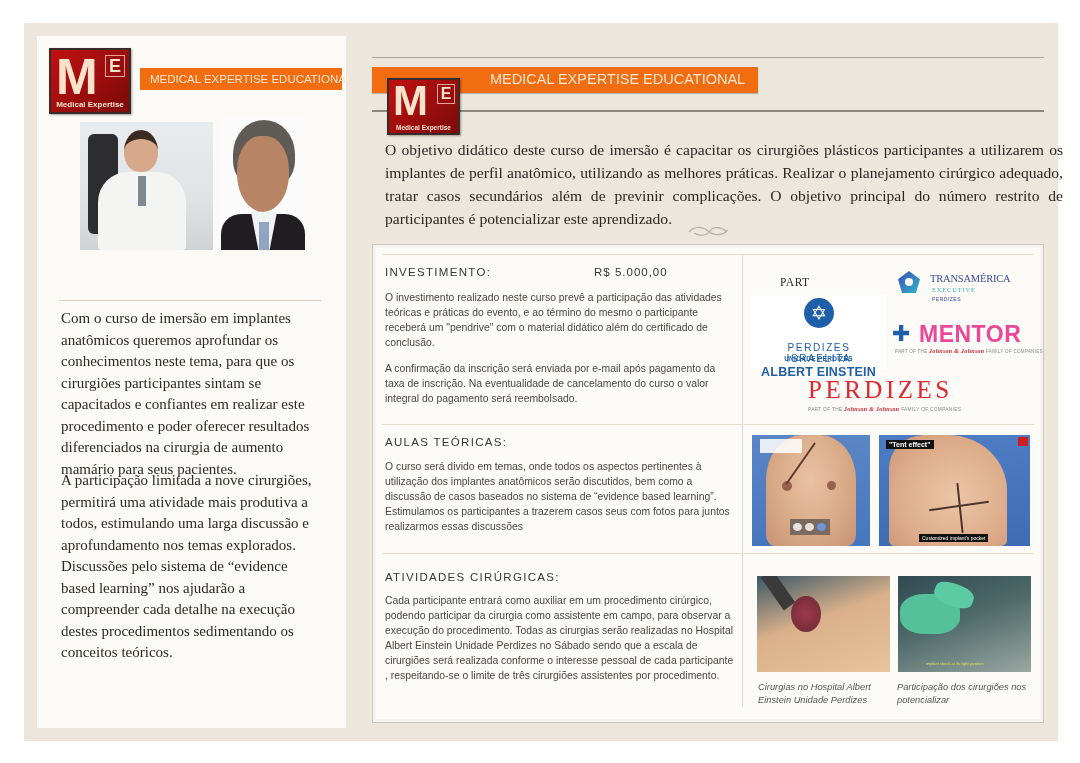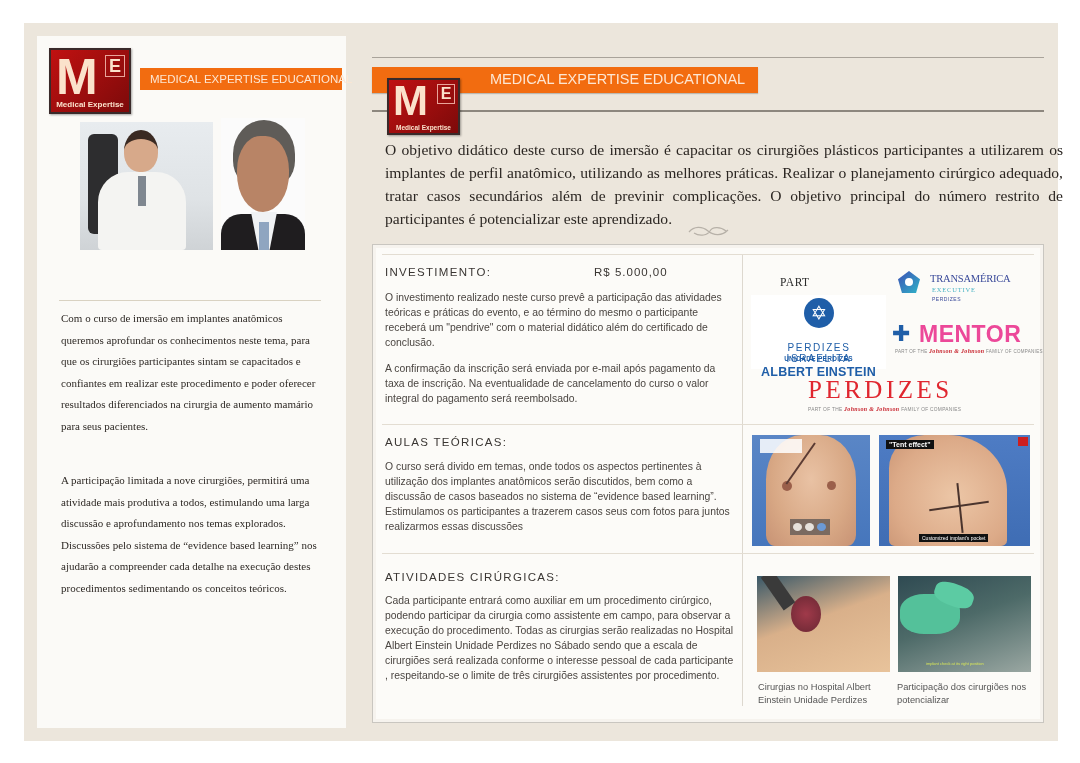--- a/index.html
+++ b/index.html
@@ -32,21 +32,21 @@
   .photo2 .hair { position: absolute; left: 12px; top: 2px; width: 62px; height: 68px; background: #5f5c58; border-radius: 50% 50% 40% 40%; }
   .photo2 .face { position: absolute; left: 16px; top: 18px; width: 52px; height: 76px; background: #b88466; border-radius: 45% 45% 50% 50%; }
   .photo2 .suit { position: absolute; left: 0; top: 96px; width: 84px; height: 40px; background: #1f1d1f; border-radius: 20px 20px 0 0; }
   .photo2 .shirt { position: absolute; left: 30px; top: 94px; width: 26px; height: 40px; background: #f0f2f4; clip-path: polygon(0 0,100% 0,70% 100%,30% 100%); }
   .photo2 .tie2 { position: absolute; left: 38px; top: 104px; width: 10px; height: 30px; background: #8fa5c0; }
 
   .profs { position: absolute; left: 30px; top: 232px; font-family: "Liberation Sans", sans-serif; font-style: italic; font-size: 9.5px; color: #555; line-height: 13px; }
   .profs .p2 { padding-left: 60px; }
   .rule-l { position: absolute; left: 22px; top: 264px; width: 262px; height: 1px; background: #d9d2c2; }
 
-  .para-l { position: absolute; left: 24px; width: 260px; font-size: 11px; line-height: 21.5px; color: #2e2925; }
+  .para-l { position: absolute; left: 24px; width: 260px; font-size: 15px; line-height: 21.5px; color: #2e2925; }
   .para-l1 { top: 272px; }
   .para-l2 { top: 434px; }
 
   
   .hr-top { position: absolute; left: 372px; top: 57px; width: 672px; height: 1px; background: #a9a39a; }
   .banner-r { position: absolute; left: 372px; top: 67px; width: 386px; height: 26px; background: #f26c10; color: #fde6d2; font-family: "Liberation Sans", sans-serif; font-size: 14.5px; line-height: 24px; padding-left: 118px; white-space: nowrap; box-shadow: 0 1px 1px rgba(0,0,0,.2); }
   .hr-mid { position: absolute; left: 372px; top: 110px; width: 672px; height: 2px; background: #8d877e; }
   .logo-r { left: 387px; top: 78px; width: 73px; height: 57px; }
   .logo-r .m { left: 4px; top: -3px; font-size: 42px; letter-spacing: -2px; }
   .logo-r .e { left: 48px; top: 4px; width: 18px; height: 20px; font-size: 16px; line-height: 18px; }
@@ -106,21 +106,21 @@
   .img-t2 .cross2 { position:absolute; left:80px; top:48px; width:2px; height:50px; background:#4a342d; transform: rotate(-6deg); }
 
   .img-s1 { left: 757px; top: 576px; width: 133px; height: 96px; background: linear-gradient(160deg,#395868 0%,#d9b08a 45%,#e8c39b 100%); }
   .img-s1 .wound { position:absolute; left:34px; top:20px; width:30px; height:36px; border-radius:50%; background: radial-gradient(circle,#a03a4a 0%,#7a2d3a 70%); }
   .img-s1 .tool { position:absolute; left:14px; top:-6px; width:14px; height:40px; background:#3a3a3a; transform: rotate(-35deg); }
   .img-s2 { left: 898px; top: 576px; width: 133px; height: 96px; background: linear-gradient(160deg,#2f4a52 0%,#4d6a68 45%,#9aa7a2 100%); }
   .img-s2 .glove { position:absolute; left:2px; top:18px; width:60px; height:40px; border-radius:40%; background:#54c19a; }
   .img-s2 .glove2 { position:absolute; left:36px; top:8px; width:40px; height:22px; border-radius:40%; background:#5ccba3; transform: rotate(20deg); }
   .img-s2 .sub { position:absolute; left:28px; bottom:6px; font-family:"Liberation Sans",sans-serif; font-size:4px; color:#d8e65a; }
 
-  .cap-img { position: absolute; font-family: "Liberation Sans", sans-serif; font-size: 9.3px; line-height: 12.5px; color: #555; }
+  .cap-img { position: absolute; font-family: "Liberation Sans", sans-serif; font-style: italic; font-size: 9.3px; line-height: 12.5px; color: #555; }
 </style>
 </head>
 <body>
 
 <div class="frame"></div>
 
 <div class="left">
   <div class="logo logo-l">
     <span class="m">M</span>
     <span class="e">E</span>

